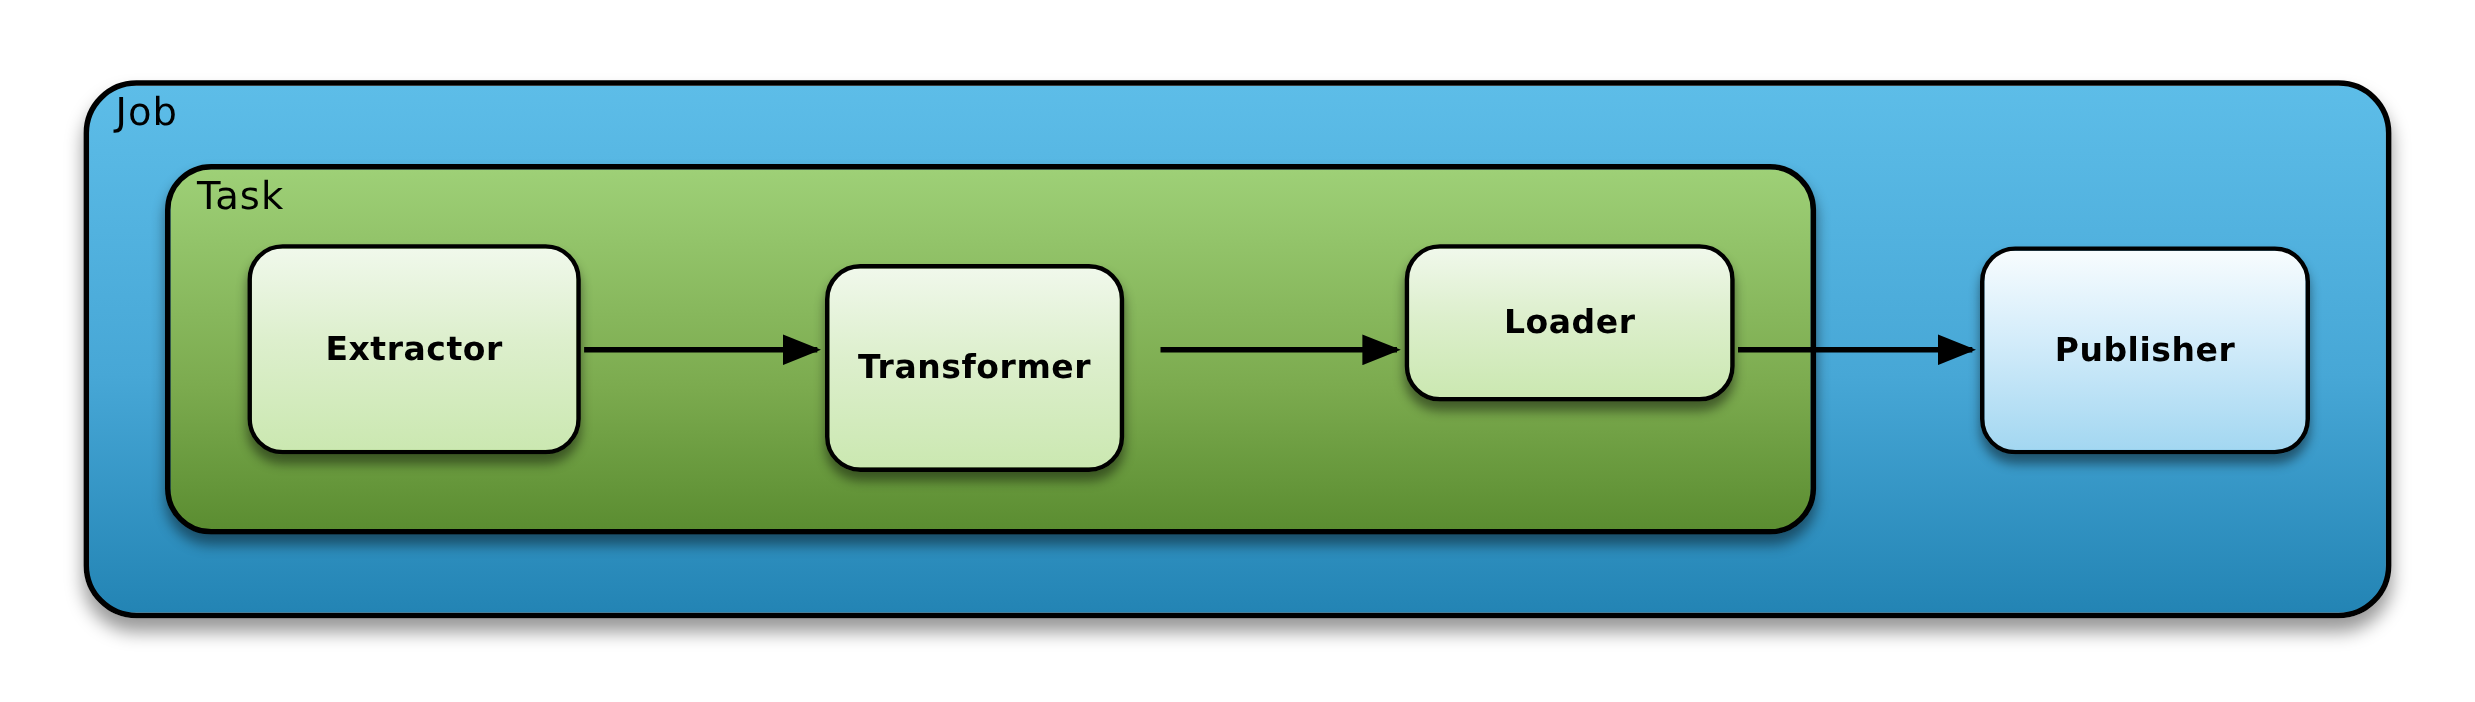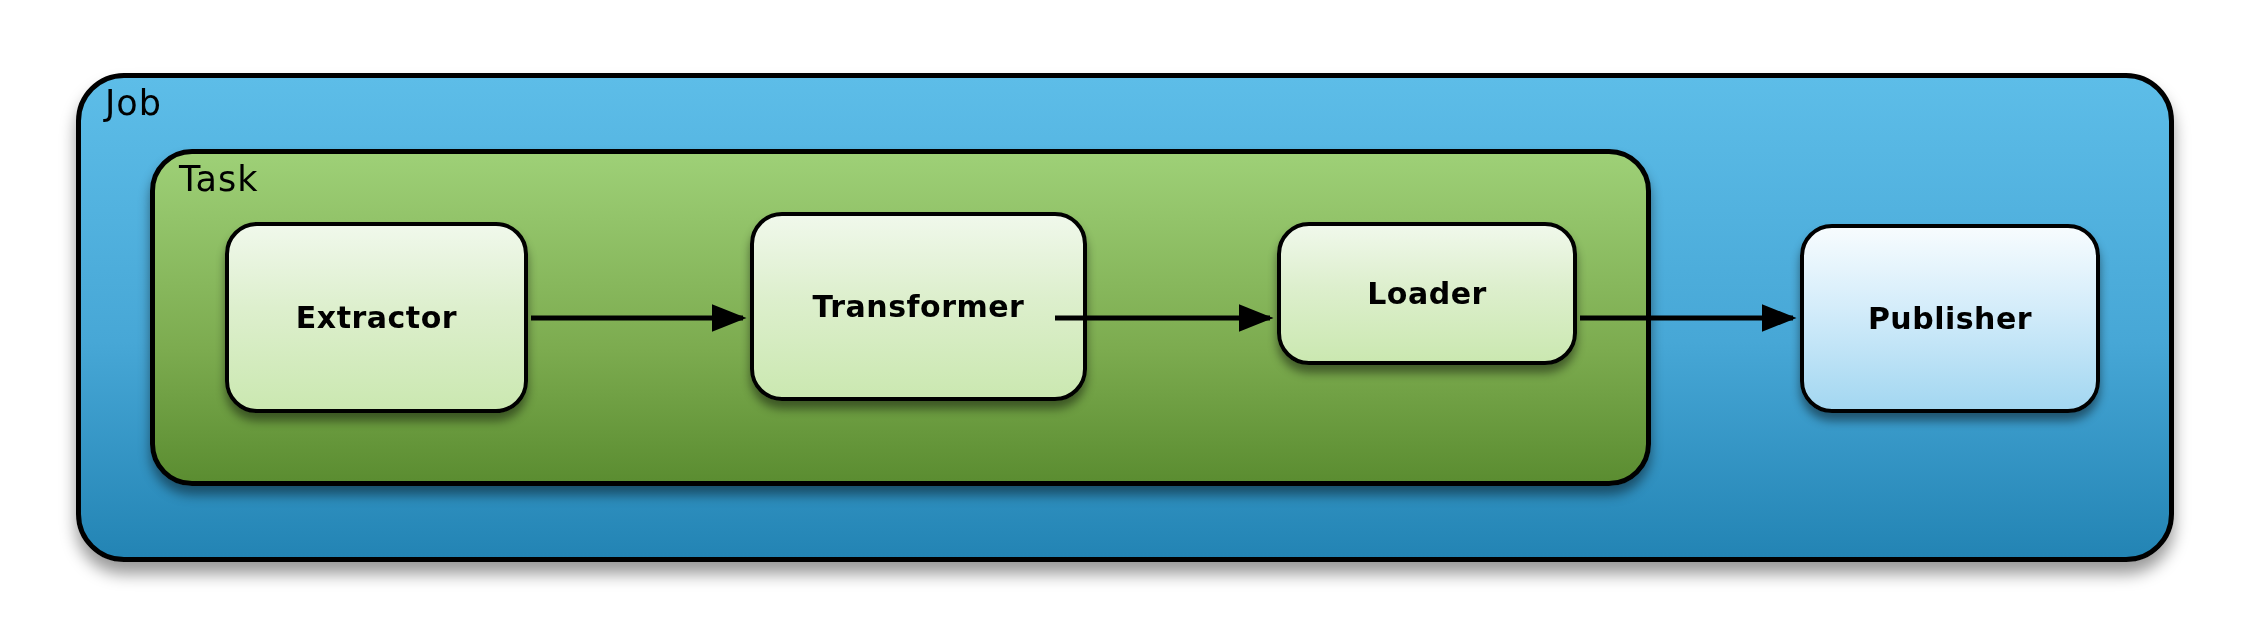--- a/index.html
+++ b/index.html
@@ -52,21 +52,21 @@
     color: #000000;
     font-weight: bold;
   }
   .node-green {
     background: linear-gradient(to bottom, #f0f8eb 0%, #ddefcd 45%, #cbe8b1 100%);
   }
   .node-blue {
     background: linear-gradient(to bottom, #f7fcfe 0%, #d3ecfa 45%, #a3d7f1 100%);
   }
   .node-extractor   { left: 225px;  top: 222px; width: 303px; height: 191px; }
-  .node-transformer { left: 750px;  top: 212px; width: 337px; height: 189px; }
+  .node-transformer { left: 750px;  top: 240px; width: 272px; height: 189px; }
   .node-loader      { left: 1277px; top: 222px; width: 300px; height: 143px; }
   .node-publisher   { left: 1800px; top: 224px; width: 300px; height: 189px; }
   .edges-layer {
     position: absolute;
     left: 0; top: 0;
     width: 2250px; height: 638px;
     pointer-events: none;
   }
 </style>
 </head>

